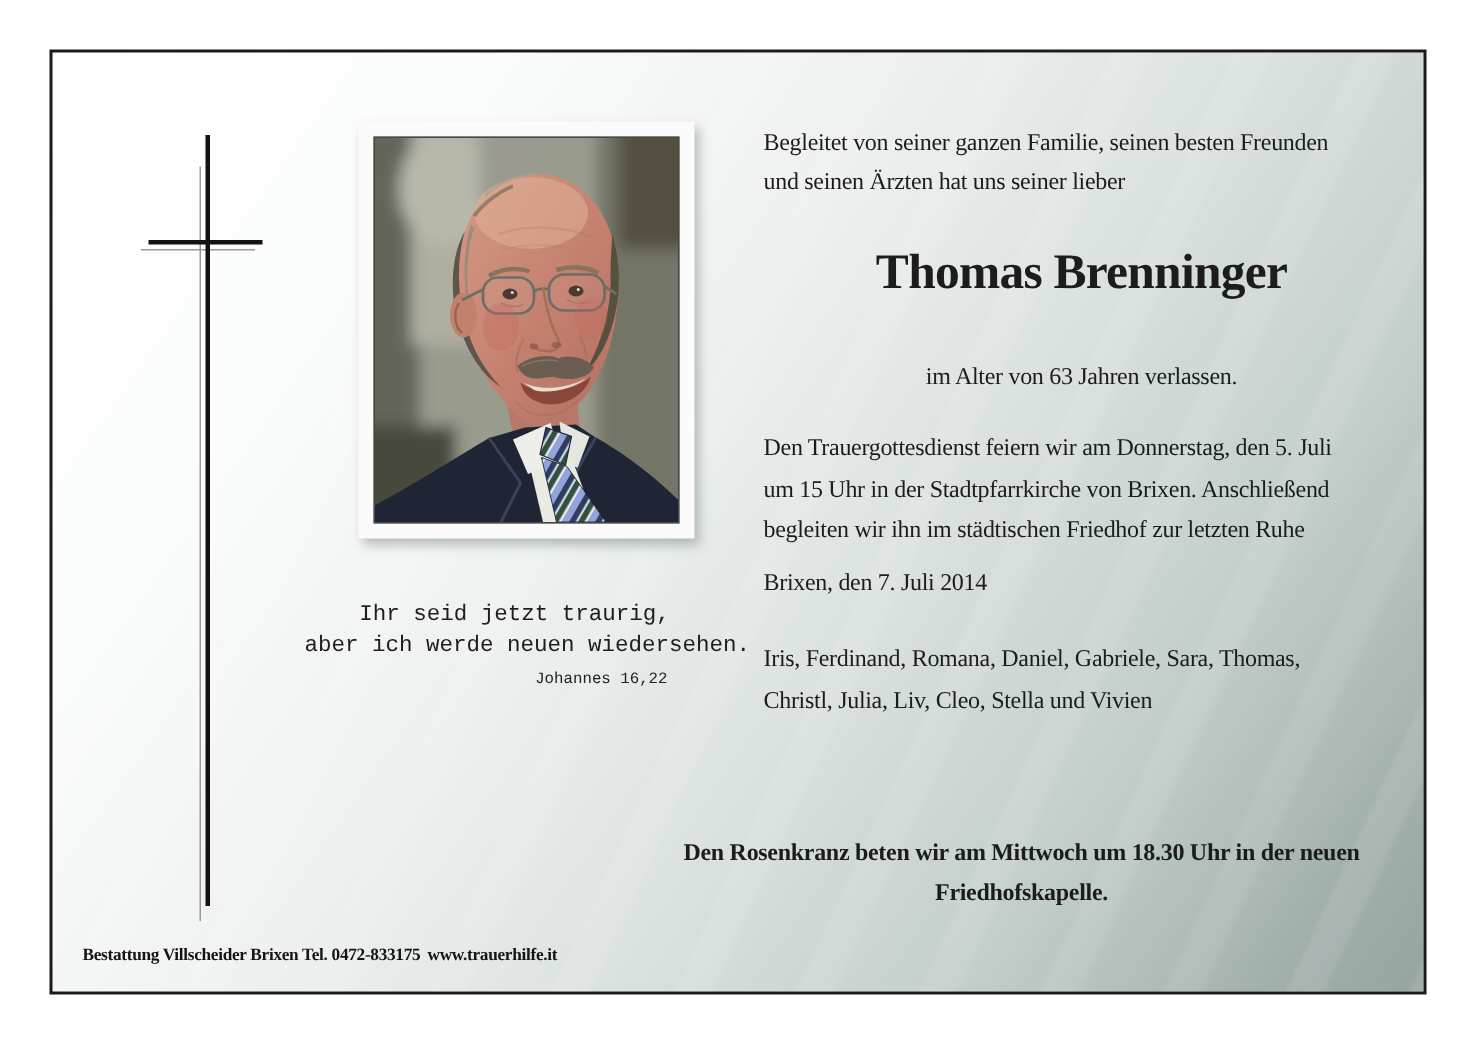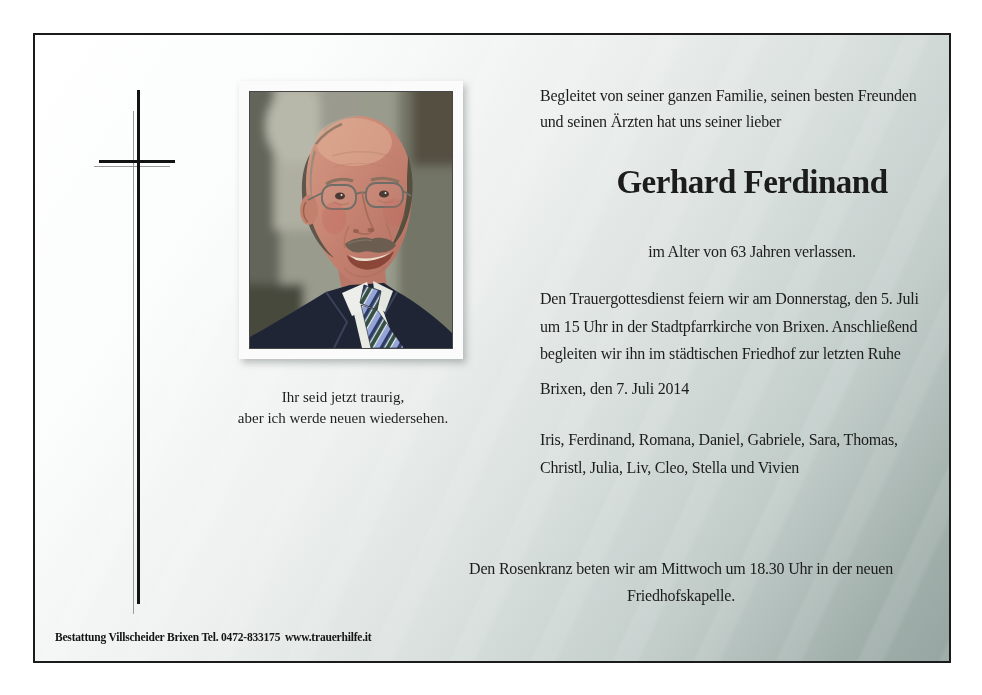--- a/index.html
+++ b/index.html
@@ -36,41 +36,41 @@
     background:#fbfbfc;box-sizing:border-box;padding:10px;
     box-shadow:3px 4px 7px rgba(70,82,79,0.35);
   }
   .photo-inner{
     width:100%;height:100%;box-sizing:border-box;
     border:1px solid #474747;overflow:hidden;background:#8f9185;
   }
   .photo-inner svg{display:block;width:100%;height:100%;}
   
   .quote{
-    position:absolute;left:168px;top:352px;width:280px;
-    font-family:Liberation Serif, serif;
+    position:absolute;left:168px;top:364px;width:280px;
+    font-family:Liberation Mono, monospace;
     font-size:15px;line-height:21px;text-align:center;color:#1e1e1e;
   }
   .quote-source{
     margin-top:6px;text-align:right;padding-right:38px;
     font-size:10.5px;line-height:12px;color:#222;
   }
   
   .main-col{position:absolute;left:474px;top:0;width:424px;height:100%;}
-  .block{position:absolute;left:0;width:100%;margin-left:31px;}
+  .block{position:absolute;left:0;width:100%;}
   .line{white-space:nowrap;}
   .intro{top:48px;font-size:16px;line-height:26px;letter-spacing:-0.2px;}
   .deceased{top:129px;font-size:33px;font-weight:700;text-align:center;letter-spacing:-0.5px;}
   .ageline{top:208px;font-size:16px;letter-spacing:-0.2px;text-align:center;}
   .service{top:250px;font-size:16px;line-height:27.5px;letter-spacing:-0.2px;}
   .dateline{top:345px;font-size:16px;letter-spacing:-0.2px;}
   .mourners{top:391px;font-size:16px;line-height:27.5px;letter-spacing:-0.2px;}
   .rosary{
     position:absolute;left:406px;top:520px;width:480px;
-    font-size:16px;line-height:27px;text-align:center;letter-spacing:-0.2px;
+    font-size:16px;line-height:27px;text-align:center;letter-spacing:-0.2px;font-weight:bold;
   }
   
   .footer-item{position:absolute;font-size:11.5px;font-weight:700;letter-spacing:-0.2px;color:#141414;}
   .footer-home{left:20px;top:596px;}
   .footer-site{left:250px;top:596px;}
 </style>
 </head>
 <body>
 
 <div class="stage">
@@ -179,28 +179,29 @@
 
           <path d="M114 193 L131 199 L127 218 L110 211 Z" fill="url(#tiestripes)" stroke="#1c2331" stroke-width="0.8"></path>
           <path d="M111 213 L128 219 L154 256 L121 256 Z" fill="url(#tiestripes)" stroke="#1c2331" stroke-width="0.6"></path>
         </svg>
       </div>
     </div>
 
     <div class="quote">
       <div class="line">Ihr seid jetzt traurig,</div>
       <div class="line">aber ich werde neuen wiedersehen.</div>
+      <div class="quote-source">Johannes 16,22</div>
     </div>
 
     <div class="main-col">
       <div class="block intro">
         <div class="line">Begleitet von seiner ganzen Familie, seinen besten Freunden</div>
         <div class="line">und seinen Ärzten hat uns seiner lieber</div>
       </div>
-      <div class="block deceased">Gerhard Ferdinand</div>
+      <div class="block deceased">Thomas Brenninger</div>
       <div class="block ageline">im Alter von 63 Jahren verlassen.</div>
       <div class="block service">
         <div class="line">Den Trauergottesdienst feiern wir am Donnerstag, den 5. Juli</div>
         <div class="line">um 15 Uhr in der Stadtpfarrkirche von Brixen. Anschließend</div>
         <div class="line">begleiten wir ihn im städtischen Friedhof zur letzten Ruhe</div>
       </div>
       <div class="block dateline">Brixen, den 7. Juli 2014</div>
       <div class="block mourners">
         <div class="line">Iris, Ferdinand, Romana, Daniel, Gabriele, Sara, Thomas,</div>
         <div class="line">Christl, Julia, Liv, Cleo, Stella und Vivien</div>

